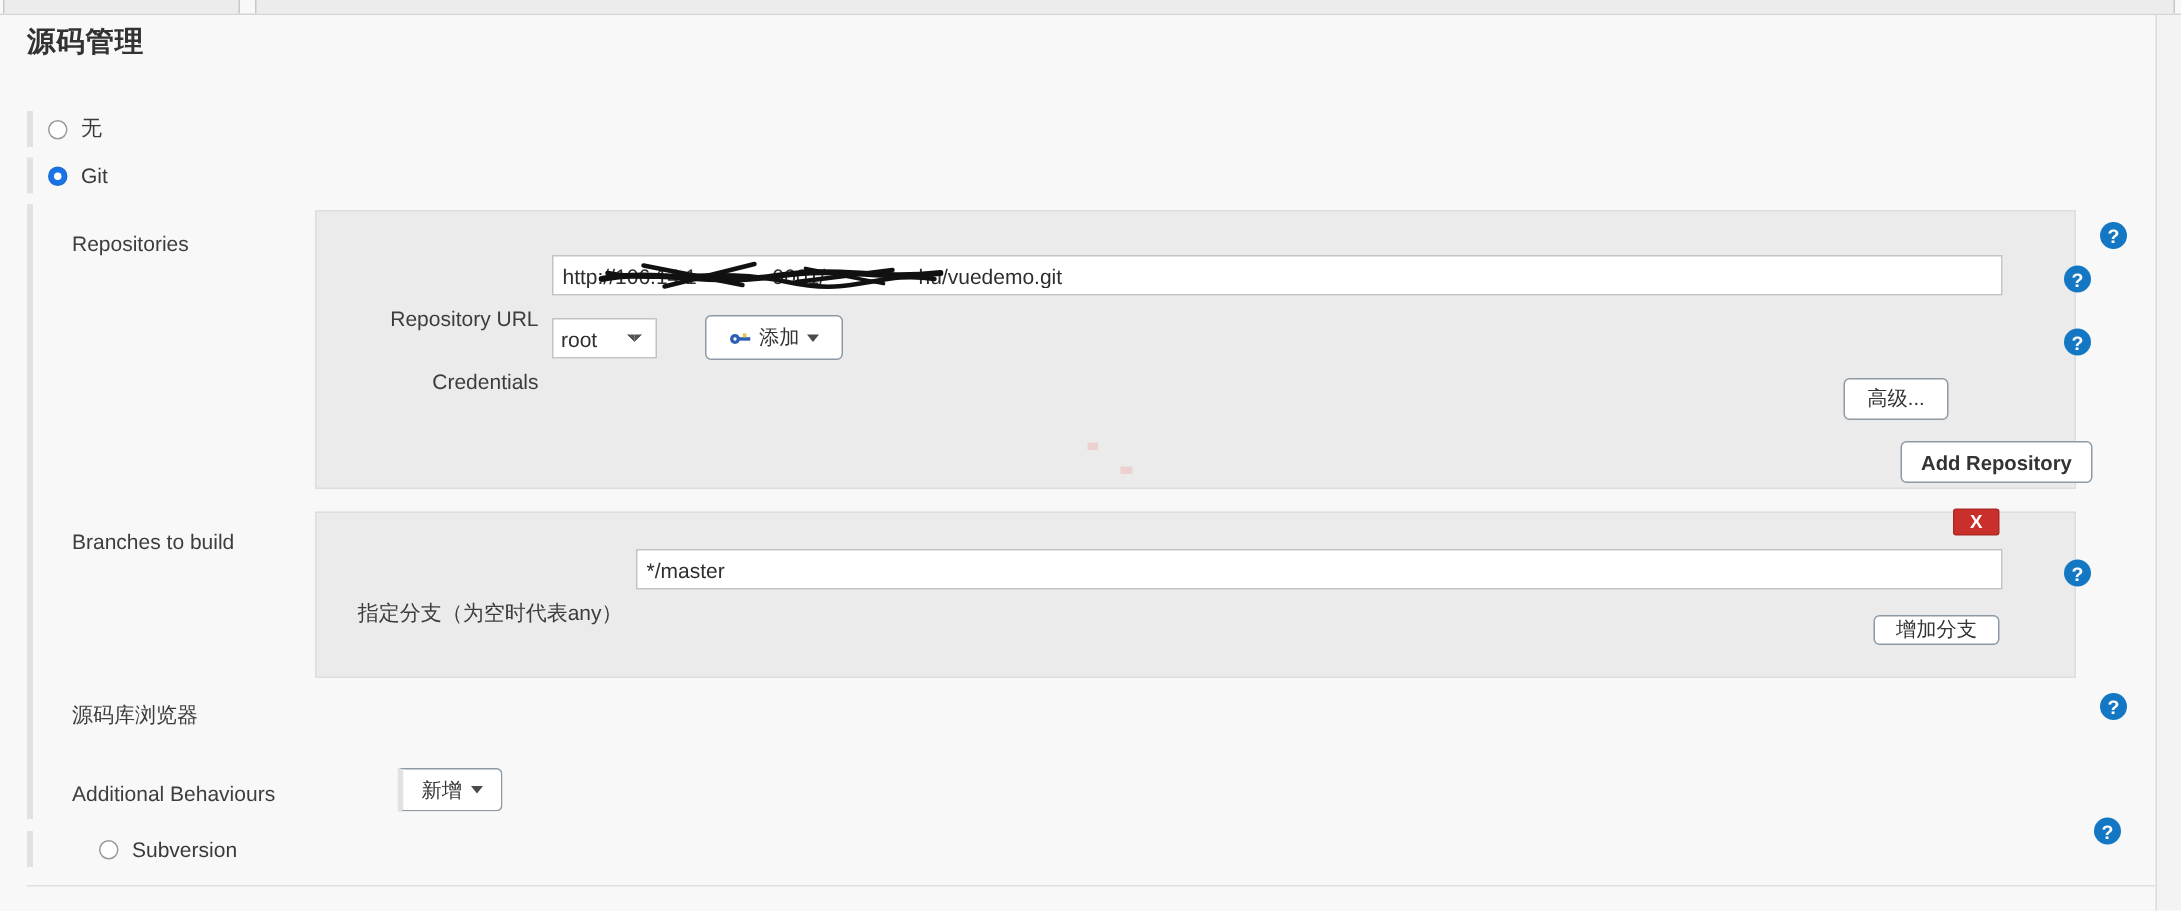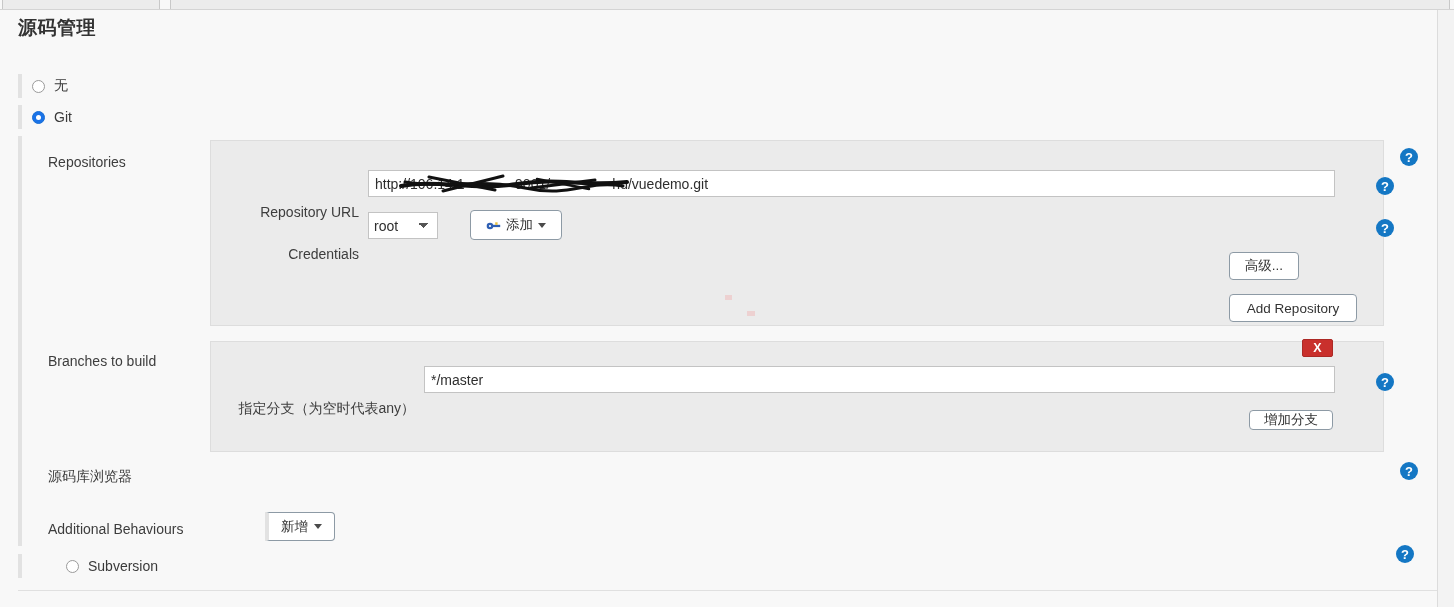--- a/index.html
+++ b/index.html
@@ -175,21 +175,21 @@
     border: 1px solid #8d9aa5;
     border-radius: 4px;
     box-sizing: border-box;
     display: flex;
     align-items: center;
     justify-content: center;
     gap: 5px;
     white-space: nowrap;
     cursor: pointer;
   }
-  .btn.strong { font-weight: normal; }
+  .btn.strong { font-weight: bold; margin-left: 38px; }
   .caret {
     width: 0; height: 0;
     border-left: 4px solid transparent;
     border-right: 4px solid transparent;
     border-top: 5px solid #4a4a4a;
     display: inline-block;
   }
 
   .btn-x {
     position: absolute;

